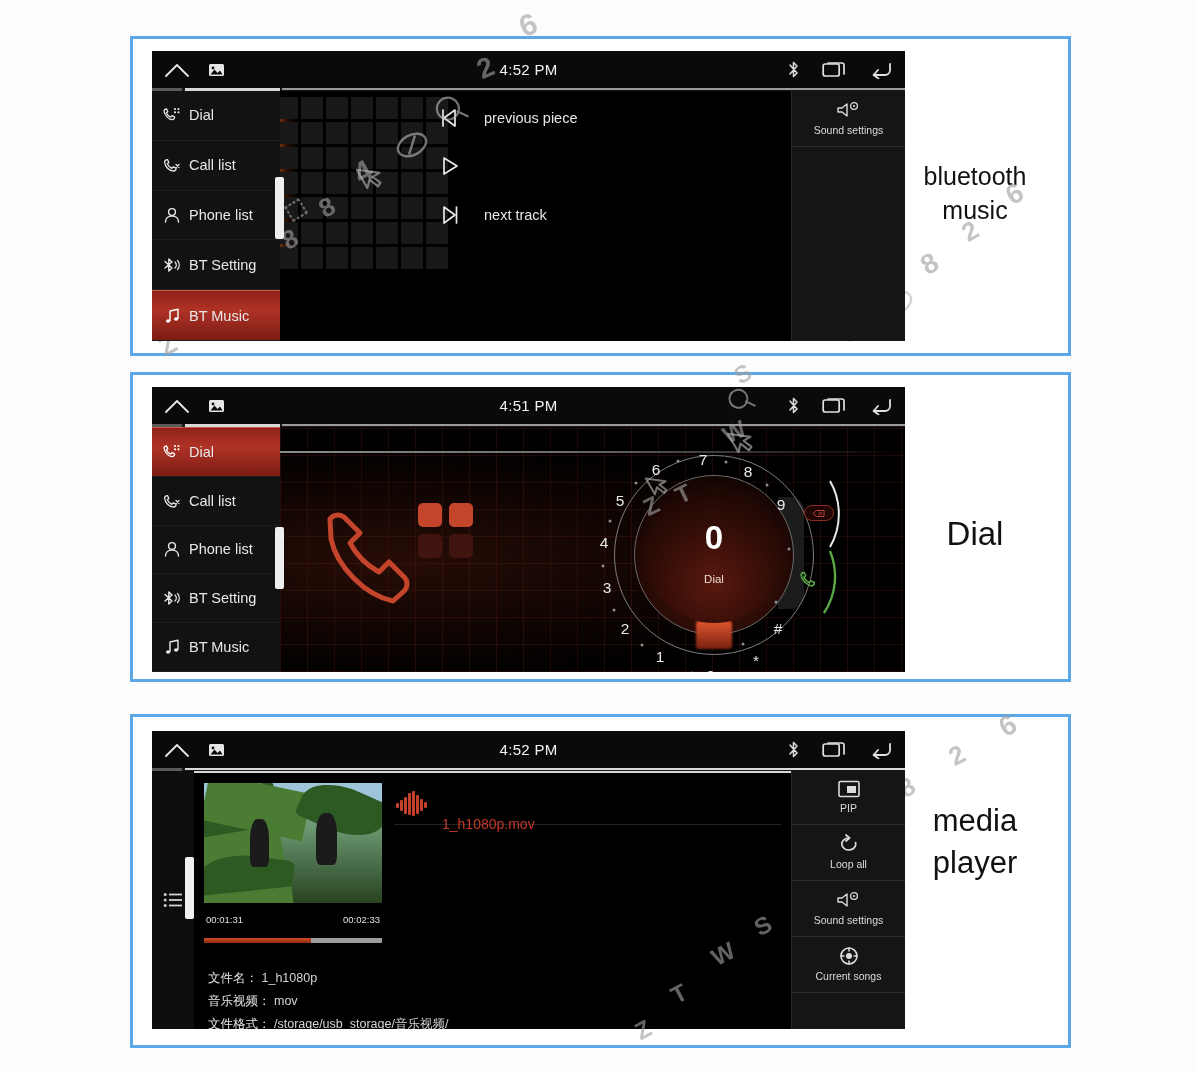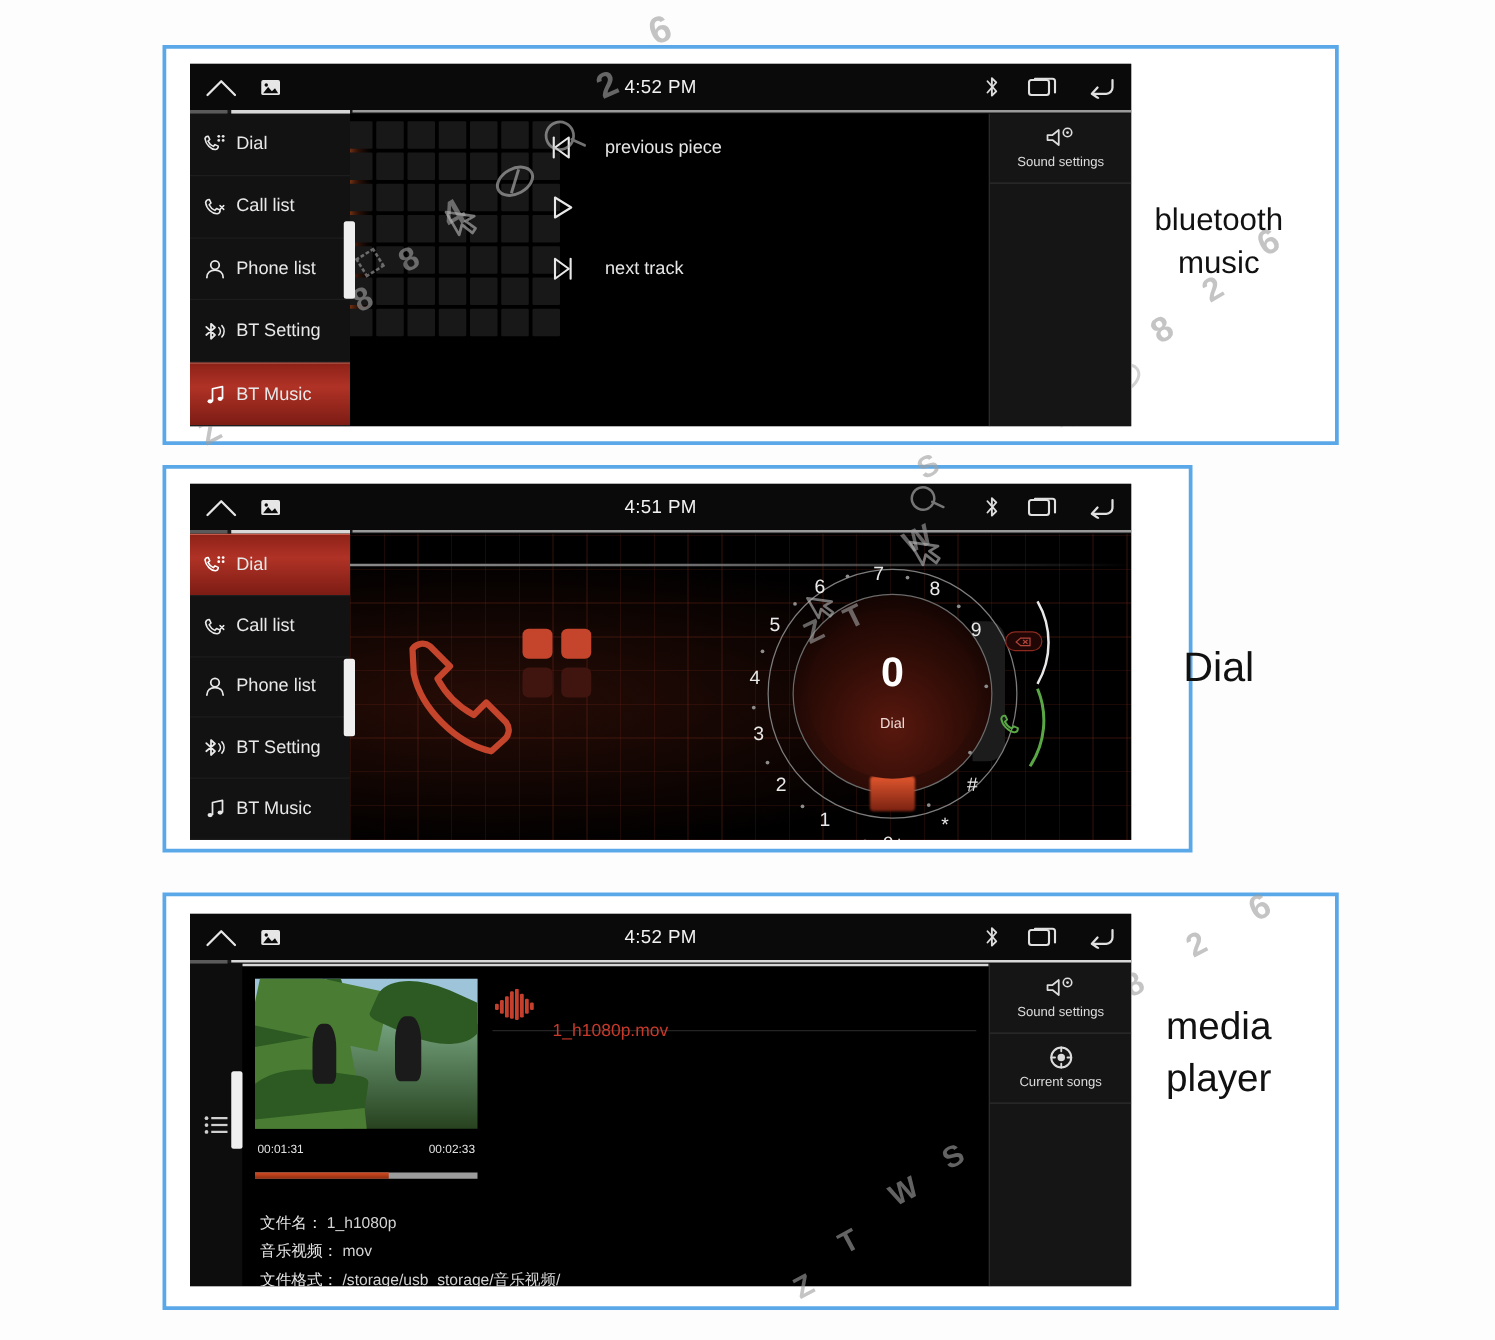--- a/index.html
+++ b/index.html
@@ -11,21 +11,21 @@
     position: relative;
   }
 
   
   .panel {
     position: absolute;
     background: #ffffff;
     border: 3px solid #5ba8e8;
   }
   #panel-1 { left: 130px; top: 36px;  width: 941px; height: 320px; }
-  #panel-2 { left: 130px; top: 372px; width: 824px; height: 310px; }
+  #panel-2 { left: 130px; top: 372px; width: 941px; height: 310px; }
   #panel-3 { left: 130px; top: 714px; width: 941px; height: 334px; }
 
   
   .device {
     position: absolute;
     background: #000;
     overflow: hidden;
   }
   #dev-1 { left: 19px; top: 12px;  width: 753px; height: 290px; }
   #dev-2 { left: 19px; top: 12px;  width: 753px; height: 285px; }
@@ -789,20 +789,38 @@
             <span class="v">mov</span>
           </div>
           <div>
             <span class="k">文件格式：</span>
             <span class="v">/storage/usb_storage/音乐视频/</span>
           </div>
         </div>
       </div>
 
       <div class="rail">
+        <div class="railitem">
+          <div class="ico">
+            <svg width="22" height="18" viewBox="0 0 22 18">
+                <rect x="1" y="1.5" width="20" height="15" rx="1.5" fill="none" stroke="#dcdcdc" stroke-width="1.6"></rect>
+                <rect x="9" y="6" width="9" height="7" fill="#dcdcdc"></rect>
+              </svg>
+          </div>
+          <div>PIP</div>
+        </div>
+        <div class="railitem">
+          <div class="ico">
+            <svg width="24" height="20" viewBox="0 0 24 20">
+                <path d="M12 4 a7 6 0 1 0 6.6 4.6" fill="none" stroke="#dcdcdc" stroke-width="1.7" stroke-linecap="round"></path>
+                <path d="M9 1 L12.6 4 L9 7" fill="none" stroke="#dcdcdc" stroke-width="1.7" stroke-linejoin="round" stroke-linecap="round"></path>
+              </svg>
+          </div>
+          <div>Loop all</div>
+        </div>
         <div class="railitem">
           <div class="ico">
             <svg width="26" height="20" viewBox="0 0 26 20">
                 <path d="M2 8 H6 L11 4 V16 L6 12 H2 Z" fill="none" stroke="#dcdcdc" stroke-width="1.4" stroke-linejoin="round"></path>
                 <circle cx="18" cy="6" r="3.4" fill="none" stroke="#dcdcdc" stroke-width="1.3"></circle>
                 <circle cx="18" cy="6" r="1.1" fill="#dcdcdc"></circle>
               </svg>
           </div>
           <div>Sound settings</div>
         </div>

